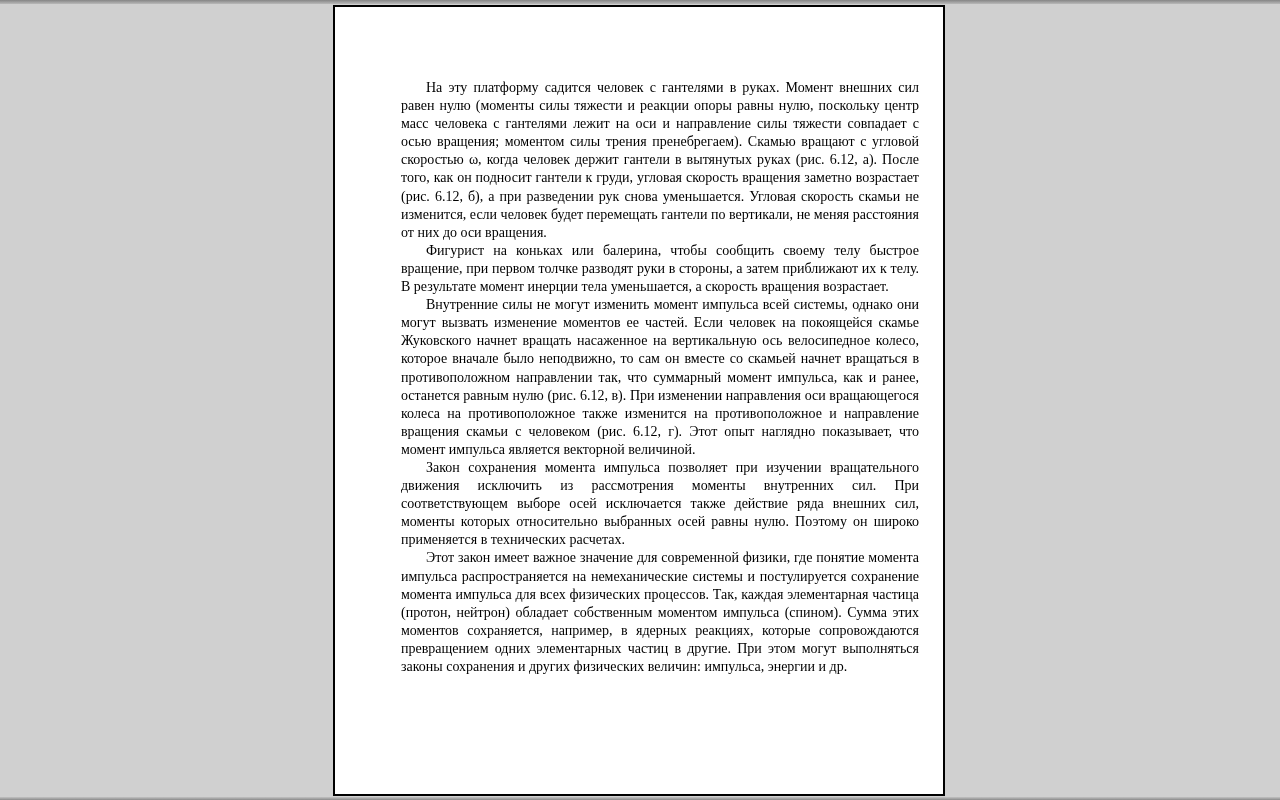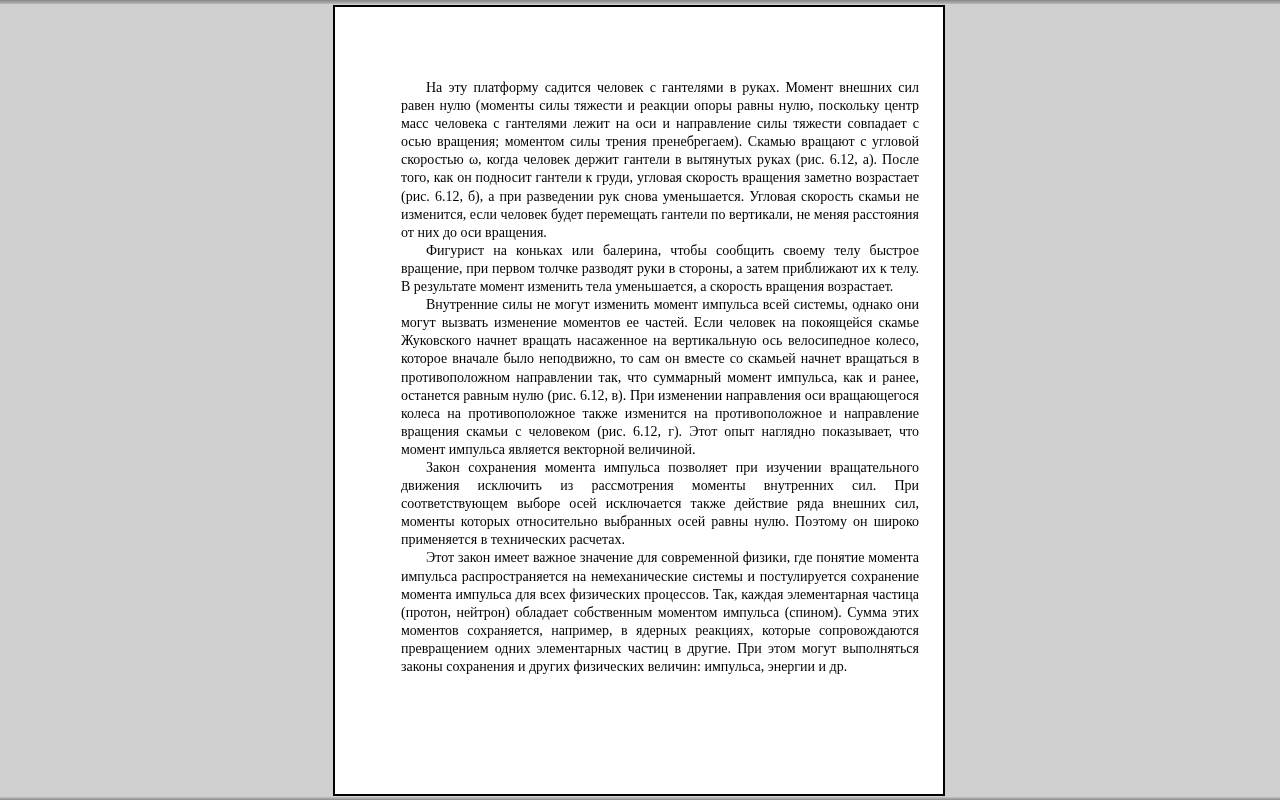--- a/index.html
+++ b/index.html
@@ -57,21 +57,21 @@
 </style>
 </head>
 <body>
 
 <div class="desktop">
   <div class="chrome-strip-top"></div>
 
   <div class="page">
     <div class="page-text">
       <p>На эту платформу садится человек с гантелями в руках. Момент внешних сил равен нулю (моменты силы тяжести и реакции опоры равны нулю, поскольку центр масс человека с гантелями лежит на оси и направление силы тяжести совпадает с осью вращения; моментом силы трения пренебрегаем). Скамью вращают с угловой скоростью ω, когда человек держит гантели в вытянутых руках (рис. 6.12, а). После того, как он подносит гантели к груди, угловая скорость вращения заметно возрастает (рис. 6.12, б), а при разведении рук снова уменьшается. Угловая скорость скамьи не изменится, если человек будет перемещать гантели по вертикали, не меняя расстояния от них до оси вращения.</p>
-      <p>Фигурист на коньках или балерина, чтобы сообщить своему телу быстрое вращение, при первом толчке разводят руки в стороны, а затем приближают их к телу. В результате момент изменить тела уменьшается, а скорость вращения возрастает.</p>
+      <p>Фигурист на коньках или балерина, чтобы сообщить своему телу быстрое вращение, при первом толчке разводят руки в стороны, а затем приближают их к телу. В результате момент инерции тела уменьшается, а скорость вращения возрастает.</p>
       <p>Внутренние силы не могут изменить момент импульса всей системы, однако они могут вызвать изменение моментов ее частей. Если человек на покоящейся скамье Жуковского начнет вращать насаженное на вертикальную ось велосипедное колесо, которое вначале было неподвижно, то сам он вместе со скамьей начнет вращаться в противоположном направлении так, что суммарный момент импульса, как и ранее, останется равным нулю (рис. 6.12, в). При изменении направления оси вращающегося колеса на противоположное также изменится на противоположное и направление вращения скамьи с человеком (рис. 6.12, г). Этот опыт наглядно показывает, что момент импульса является векторной величиной.</p>
       <p>Закон сохранения момента импульса позволяет при изучении вращательного движения исключить из рассмотрения моменты внутренних сил. При соответствующем выборе осей исключается также действие ряда внешних сил, моменты которых относительно выбранных осей равны нулю. Поэтому он широко применяется в технических расчетах.</p>
       <p>Этот закон имеет важное значение для современной физики, где понятие момента импульса распространяется на немеханические системы и постулируется сохранение момента импульса для всех физических процессов. Так, каждая элементарная частица (протон, нейтрон) обладает собственным моментом импульса (спином). Сумма этих моментов сохраняется, например, в ядерных реакциях, которые сопровождаются превращением одних элементарных частиц в другие. При этом могут выполняться законы сохранения и других физических величин: импульса, энергии и др.</p>
     </div>
   </div>
 
   <div class="chrome-strip-bottom"></div>
 </div>
 
 </body></html>

